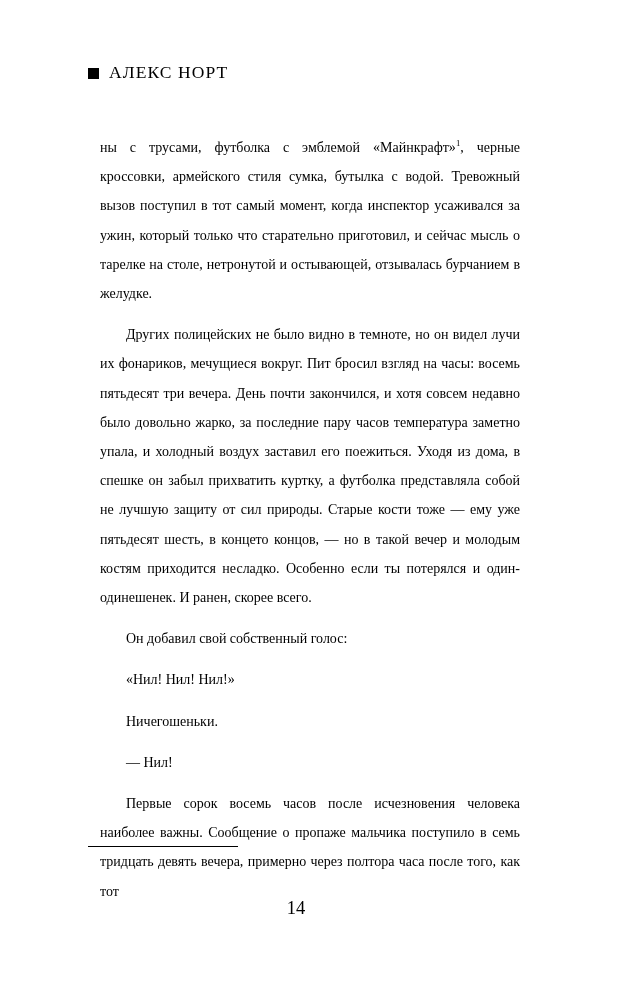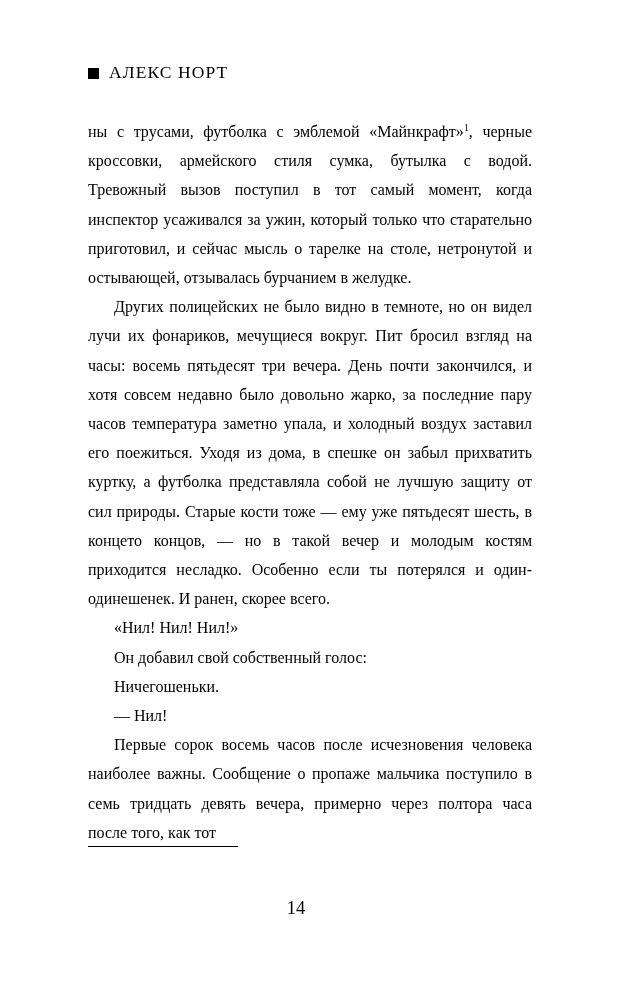--- a/index.html
+++ b/index.html
@@ -25,40 +25,40 @@
   .content {
     position: absolute;
     left: 88px;
     top: 62px;
     width: 444px;
   }
   .running-head {
     display: flex;
     align-items: center;
     gap: 10px;
-    margin-bottom: 34px;
+    margin-bottom: 50px;
   }
   .rh-mark {
     width: 11px;
     height: 11px;
     background: #000;
     display: inline-block;
     flex: 0 0 auto;
     margin-top: 2px;
   }
   .rh-text {
     font-size: 17.5px;
     letter-spacing: 1.1px;
     font-variant: small-caps;
     text-transform: uppercase;
     font-weight: normal;
   }
   .body-text p {
-    margin: 0;
-    font-size: 16px;
+    margin: 12px;
+    font-size: 14px;
     line-height: 29.2px;
     text-align: justify;
     text-justify: inter-word;
     hyphens: manual;
   }
   .body-text p.indent {
     text-indent: 26px;
   }
   .body-text p.noindent {
     text-indent: 0;
@@ -114,23 +114,23 @@
       <span class="rh-text">Алекс Норт</span>
     </div>
 
     <div class="body-text">
 
       <p class="noindent"><span>ны с трусами, футболка с эмблемой «Майнкрафт»</span><sup class="fn">1</sup><span>, черные кроссовки, армейского стиля сумка, бутылка с водой. Тревожный вызов поступил в тот самый момент, когда инспектор усаживался за ужин, который только что старательно приготовил, и сейчас мысль о тарелке на столе, нетронутой и остывающей, отзывалась бурчанием в желудке.</span></p>
 
 
       <p class="indent">Других полицейских не было видно в темноте, но он видел лучи их фонариков, мечущиеся вокруг. Пит бросил взгляд на часы: восемь пятьдесят три вечера. День почти закончился, и хотя совсем недавно было довольно жарко, за последние пару часов температура заметно упала, и холодный воздух заставил его поежиться. Уходя из дома, в спешке он забыл прихватить куртку, а футболка представляла собой не лучшую защиту от сил природы. Старые кости тоже — ему уже пятьдесят шесть, в концето концов, — но в такой вечер и молодым костям приходится несладко. Особенно если ты потерялся и один-одинешенек. И ранен, скорее всего.</p>
 
+      <p class="indent">Он добавил свой собственный голос:</p>
+
       <p class="indent">«Нил! Нил! Нил!»</p>
-
-      <p class="indent">Он добавил свой собственный голос:</p>
 
       <p class="indent">Ничегошеньки.</p>
 
       <p class="indent">— Нил!</p>
 
       <p class="indent">Первые сорок восемь часов после исчезновения человека наиболее важны. Сообщение о пропаже мальчика поступило в семь тридцать девять вечера, примерно через полтора часа после того, как тот</p>
 
     </div>
   </div>
 

